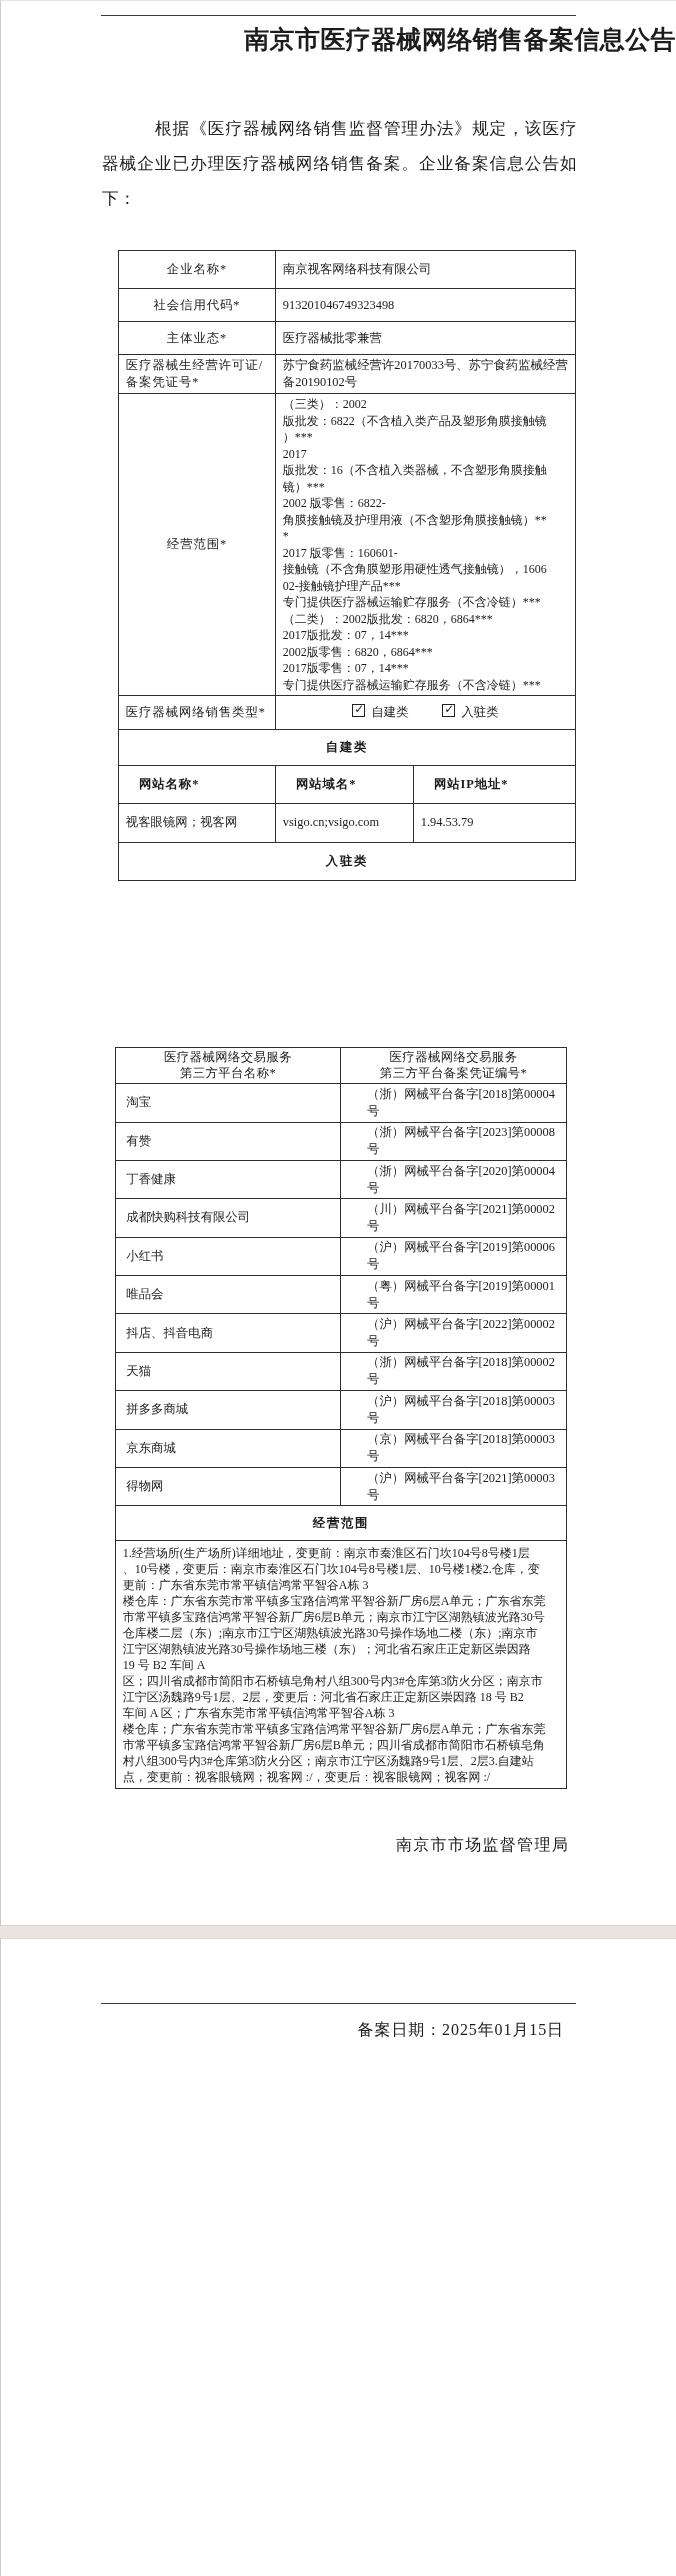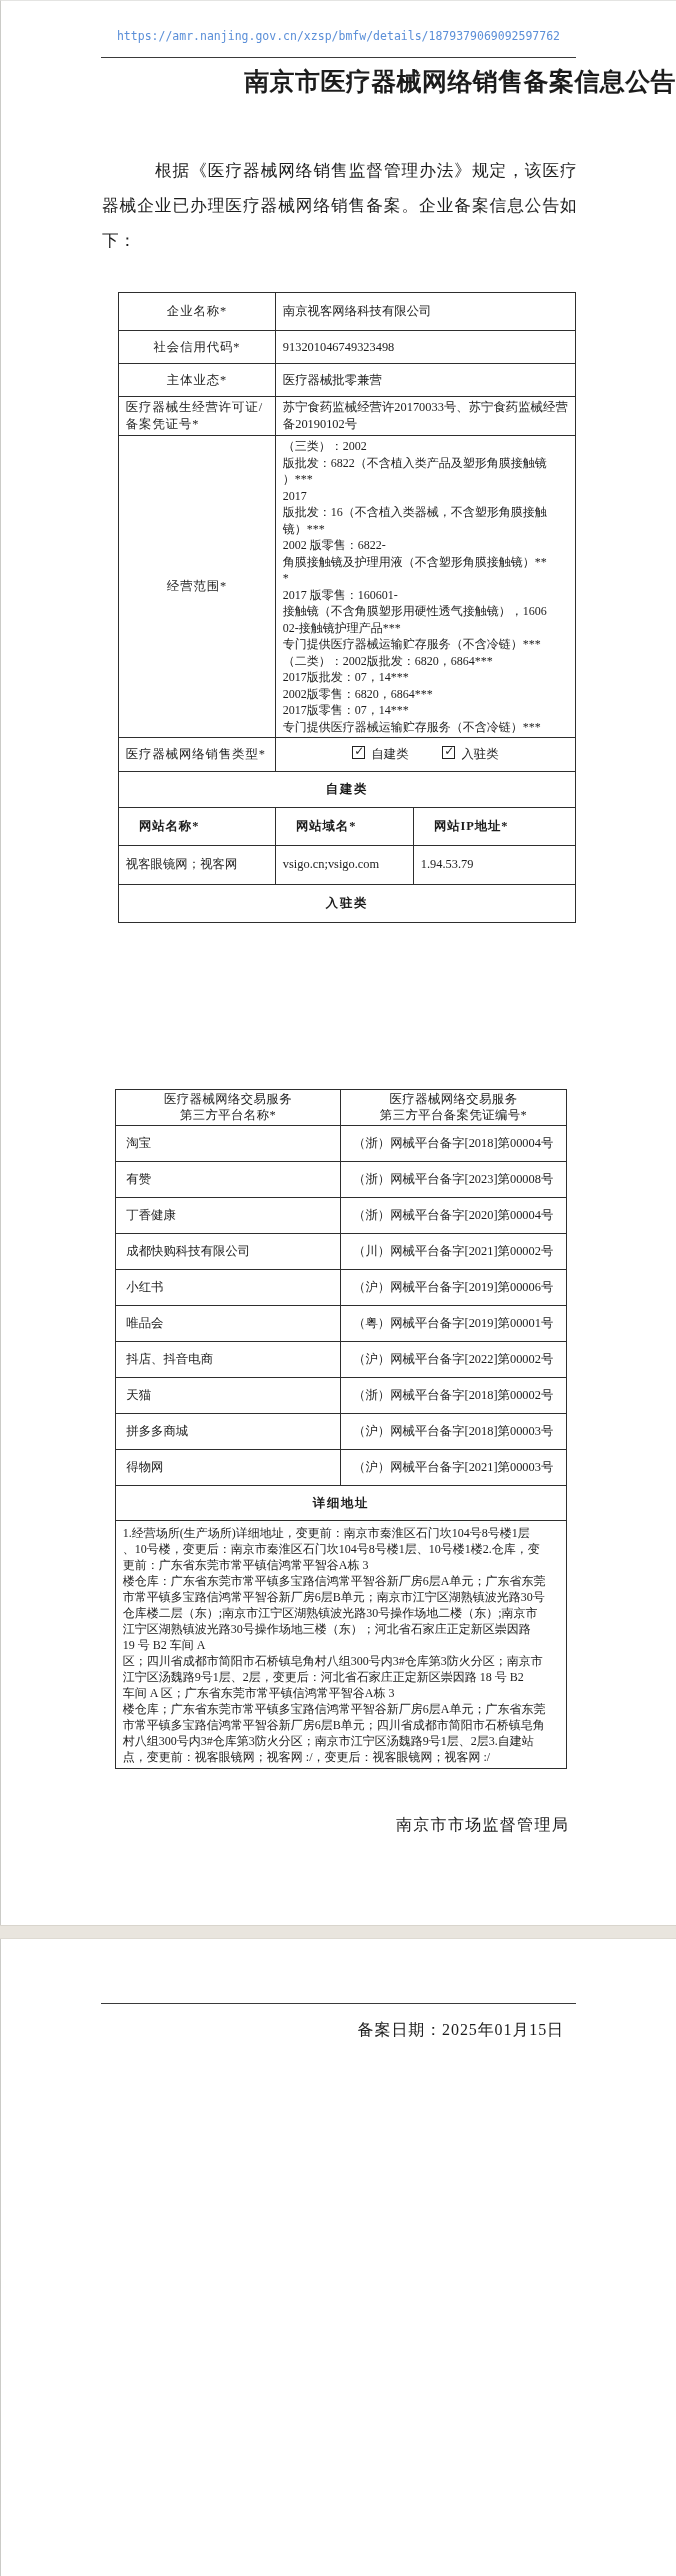--- a/index.html
+++ b/index.html
@@ -42,36 +42,35 @@
   .sales-val { text-align:center; }
   .cb-opt { margin:0 15.4px; white-space:nowrap; }
   .cb { display:inline-block; width:11px; height:11px; border:1.3px solid #222;
         position:relative; margin-right:6px; vertical-align:-1.7px; }
   .cb::after { content:"✓"; position:absolute; left:0.9px; top:-3.4px; font-size:12px;
                font-weight:bold; font-family:"DejaVu Sans", sans-serif; }
 
   .t2 .hd { white-space:pre-line; text-align:center; font-weight:normal;
             font-size:12.4px; line-height:16px; height:34px; letter-spacing:0.4px; }
   .t2 .pname { height:36px; padding-left:10.3px; }
-  .t2 .pcert { height:36px; padding-left:12px; }
+  .t2 .pcert { height:36px; padding-left:26px; }
   .chg-cell { padding:3.4px 6.8px; }
   .chg-cell .ln { font-size:12px; line-height:16px; white-space:nowrap; }
 
   .issuer { margin:44px 107px 0 0; text-align:right; font-size:16px;
             letter-spacing:1.3px; line-height:24px; }
   .rule2 { width:475px; margin:64px auto 0; border-top:1.7px solid #3a3a3a; height:0; }
   .filing { margin:13.7px 112px 0 0; text-align:right; font-size:16px;
             letter-spacing:0.9px; line-height:26px; }
 </style>
 </head>
 <body>
 
 <div class="page1">
 
-  <div class="url-line">https://amr.nanjing.gov.cn/xzsp/bmfw/details/1879379069092597762</div>
   <div class="rule"></div>
   <div class="doc-title">南京市医疗器械网络销售备案信息公告</div>
   <div class="intro">根据《医疗器械网络销售监督管理办法》规定，该医疗器械企业已办理医疗器械网络销售备案。企业备案信息公告如下：</div>
 
   <table class="t1">
     <colgroup>
         <col style="width:157px">
         <col style="width:138px">
         <col style="width:162px">
       </colgroup>
@@ -183,25 +182,29 @@
         </tr>
     <tr>
           <td class="pname">天猫</td>
           <td class="pcert">（浙）网械平台备字[2018]第00002号</td>
         </tr>
     <tr>
           <td class="pname">拼多多商城</td>
           <td class="pcert">（沪）网械平台备字[2018]第00003号</td>
         </tr>
     <tr>
+          <td class="pname">京东商城</td>
+          <td class="pcert">（京）网械平台备字[2018]第00003号</td>
+        </tr>
+    <tr>
           <td class="pname">得物网</td>
           <td class="pcert">（沪）网械平台备字[2021]第00003号</td>
         </tr>
     <tr class="r41">
-      <td class="merged" colspan="2">详细地址</td>
+      <td class="merged" colspan="2">经营范围</td>
     </tr>
     <tr>
       <td class="chg-cell" colspan="2">
         <div class="ln">1.经营场所(生产场所)详细地址，变更前：南京市秦淮区石门坎104号8号楼1层</div>
         <div class="ln">、10号楼，变更后：南京市秦淮区石门坎104号8号楼1层、10号楼1楼2.仓库，变</div>
         <div class="ln">更前：广东省东莞市常平镇信鸿常平智谷A栋 3</div>
         <div class="ln">楼仓库：广东省东莞市常平镇多宝路信鸿常平智谷新厂房6层A单元；广东省东莞</div>
         <div class="ln">市常平镇多宝路信鸿常平智谷新厂房6层B单元；南京市江宁区湖熟镇波光路30号</div>
         <div class="ln">仓库楼二层（东）;南京市江宁区湖熟镇波光路30号操作场地二楼（东）;南京市</div>
         <div class="ln">江宁区湖熟镇波光路30号操作场地三楼（东）；河北省石家庄正定新区崇因路</div>

